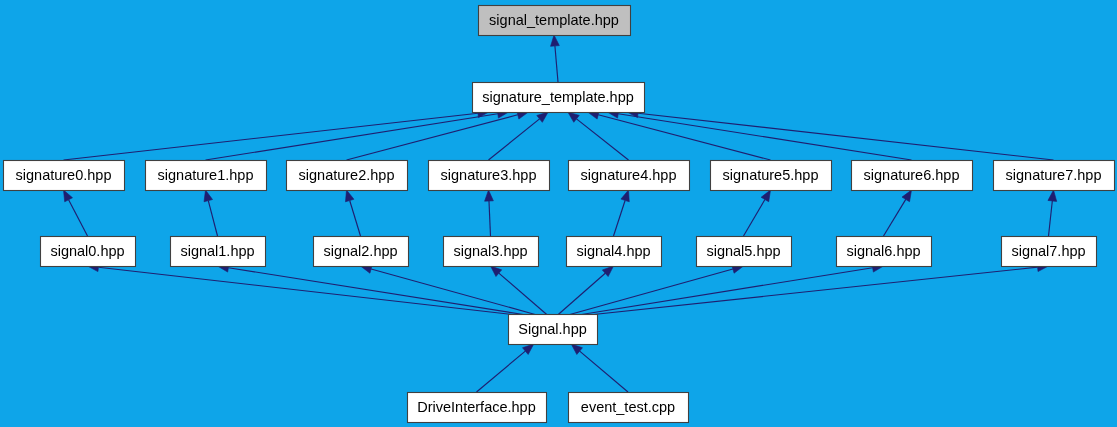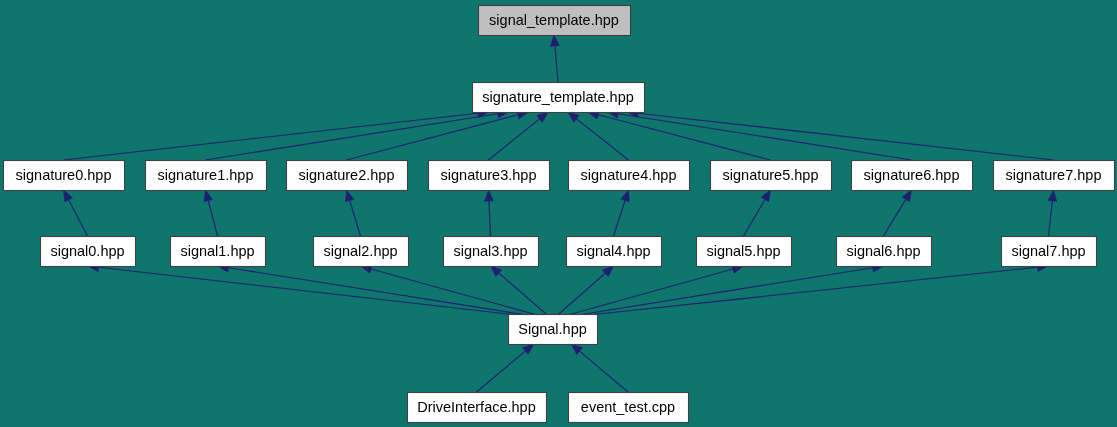--- a/index.html
+++ b/index.html
@@ -4,21 +4,21 @@
 <style>
   html, body {
     margin: 0;
     padding: 0;
     background: #ffffff;
   }
   #graph-root {
     position: relative;
     width: 1117px;
     height: 427px;
-    background: #0f766e;
+    background: #0ea5e9;
     font-family: "Liberation Sans", sans-serif;
     overflow: hidden;
   }
   svg#graph-svg {
     position: absolute;
     left: 0;
     top: 0;
     width: 1117px;
     height: 427px;
     display: block;

